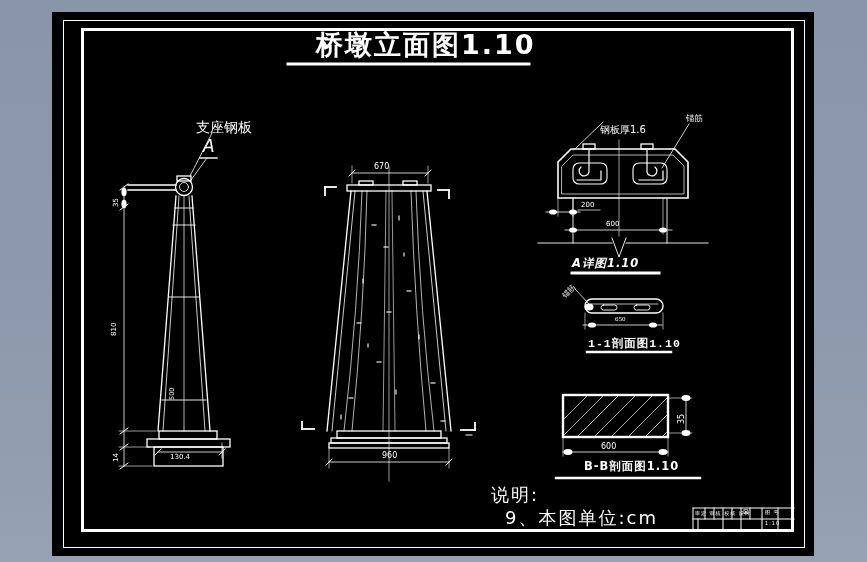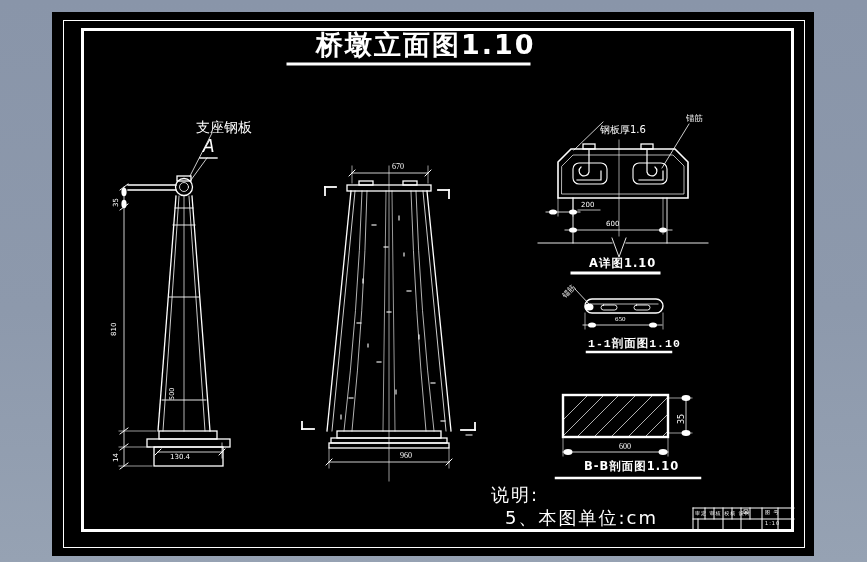--- a/index.html
+++ b/index.html
@@ -17,21 +17,21 @@
   .title{font-size:27px;font-weight:bold;letter-spacing:2px;}
   .xs{font-size:8px;}
   .xxs{font-size:7px;}
   .tiny{font-size:5px;letter-spacing:1px;}
   .lbl{font-size:9px;}
   .cap{font-size:11.5px;font-weight:bold;letter-spacing:1px;}
   .note{font-size:18px;letter-spacing:2px;}
   .rot90{transform:rotate(-90deg);transform-origin:left top;}
   .rot45{transform:rotate(-45deg);transform-origin:left top;}
   .ital{font-style:italic;font-size:17px;}
-  .ctr{text-align:right;font-family:Liberation Serif, serif;}
+  .ctr{text-align:left;}
 </style>
 </head>
 <body>
 
 <div id="canvas">
 
   <div class="sheet"></div>
   <div class="b-thin"></div>
   <div class="b-thick"></div>
 
@@ -264,31 +264,31 @@
   <div class="t xxs" style="left:170px;top:454px;">130.4</div>
   <div class="t rot90" style="left:169px;top:400px;font-size:6.5px;">500</div>
 
   <div class="t xs ctr" style="left:374px;top:163px;width:30px;">670</div>
   <div class="t xs ctr" style="left:382px;top:452px;width:30px;">960</div>
 
   <div class="t lbl" style="left:600px;top:112px;font-size:10px;margin-top:13px;">钢板厚1.6</div>
   <div class="t lbl" style="left:686px;top:114px;font-size:8.5px;">锚筋</div>
   <div class="t xxs" style="left:581px;top:202px;">200</div>
   <div class="t xxs" style="left:606px;top:221px;">600</div>
-  <div class="t cap" style="left:589px;top:258px;">A详图1.10</div>
+  <div class="t cap" style="left:572px;top:258px;font-style:italic;">A详图1.10</div>
 
   <div class="t rot45" style="left:561px;top:294px;font-size:7.5px;">锚筋</div>
   <div class="t xxs" style="left:615px;top:316px;font-family:Liberation Serif, serif;">650</div>
   <div class="t cap" style="left:588px;top:338px;font-family:Liberation Mono, monospace;">1-1剖面图1.10</div>
 
   <div class="t xs rot90" style="left:678px;top:424px;">35</div>
   <div class="t xs ctr" style="left:601px;top:443px;width:30px;">600</div>
   <div class="t cap" style="left:584px;top:461px;">B-B剖面图1.10</div>
 
   <div class="t note" style="left:491px;top:486px;">说明:</div>
-  <div class="t note" style="left:505px;top:509px;">5、本图单位:cm</div>
+  <div class="t note" style="left:505px;top:509px;">9、本图单位:cm</div>
 
   <div class="t tiny" style="left:695px;top:511px;width:45px;">审定 审核 校核 设计</div>
   <div class="t" style="left:743px;top:509px;font-size:7px;">⊠</div>
   <div class="t tiny" style="left:765px;top:510px;">图 号</div>
   <div class="t tiny" style="left:765px;top:521px;">1:10</div>
 
 </div>
 
 </body></html>

